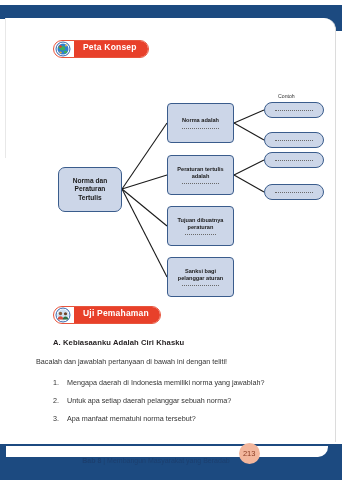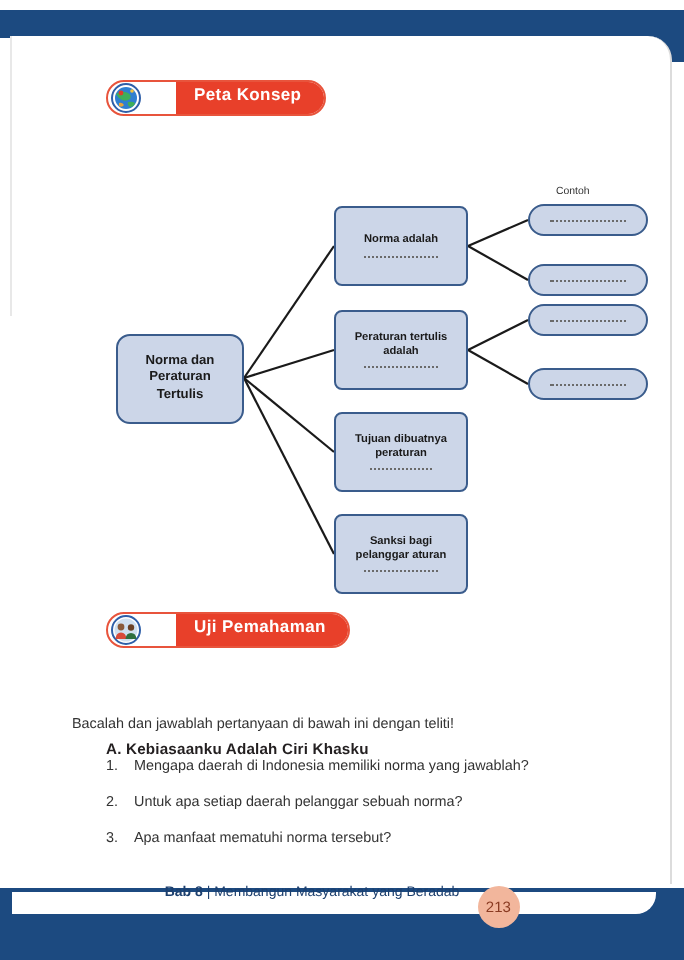--- a/index.html
+++ b/index.html
@@ -90,21 +90,21 @@
   .badge-label {
     background: #e8402a;
     color: #ffffff;
     font-size: 8.5px;
     font-weight: bold;
     letter-spacing: .2px;
     height: 23px;
     line-height: 18px;
     padding: 0 11px 0 9px;
     border-radius: 0 10px 10px 0;
-    margin-left: 17px;
+    margin-left: 3px;
     white-space: nowrap;
   }
 
   
   .map { position: absolute; left: 0; top: 0; width: 342px; height: 480px; }
   .node {
     position: absolute;
     background: #ccd6e8;
     border: 0.9px solid #3a5c8c;
     color: #1a1a1a;
@@ -144,21 +144,20 @@
     font-weight: normal;
   }
 
   
   .sec-heading {
     position: absolute;
     font-size: 7.6px;
     font-weight: bold;
     color: #231f20;
     letter-spacing: .1px;
-    margin-top: 32px;
   }
   .sec-intro {
     position: absolute;
     font-size: 7.2px;
     color: #333333;
   }
   .qlist {
     position: absolute;
     list-style: none;
   }
@@ -169,21 +168,21 @@
     margin-bottom: 9px;
   }
   .qnum { width: 14px; flex: 0 0 14px; }
   .qtext { flex: 1 1 auto; }
 
   
   .footer {
     position: absolute;
     left: 0; top: 443px;
     width: 342px;
-    display: flex; align-items: flex-start; justify-content: center;
+    display: flex; align-items: flex-end; justify-content: center;
     gap: 9px;
     z-index: 6;
   }
   .footer-text {
     font-size: 7px;
     color: #1c3f6e;
     white-space: nowrap;
   }
   .footer-text b { font-weight: bold; }
   .page-num {

